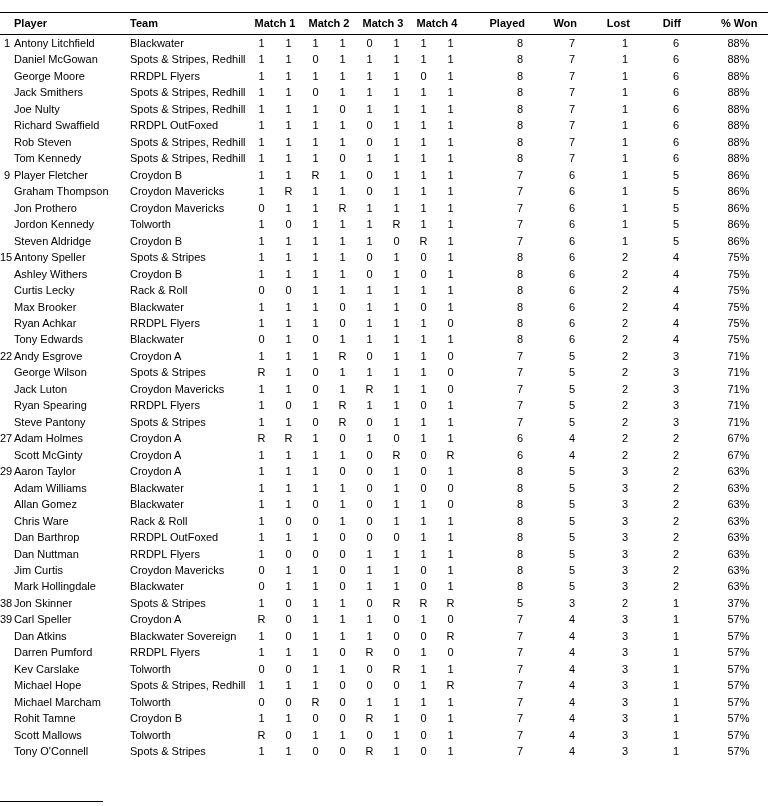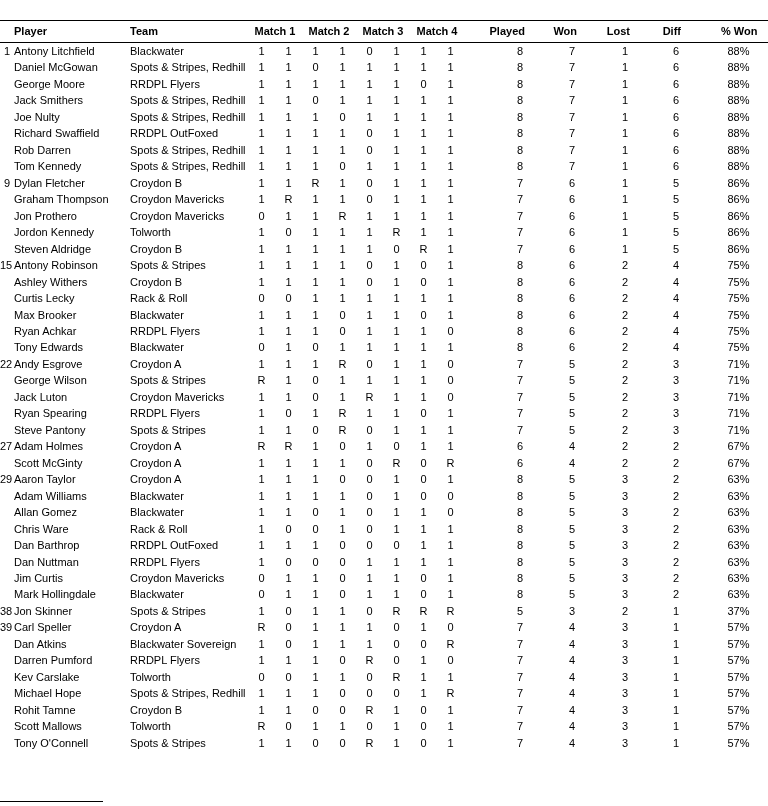--- a/index.html
+++ b/index.html
@@ -5,21 +5,21 @@
   html, body { margin: 0; padding: 0; }
   body {
     width: 768px; height: 806px;
     background: #ffffff;
     color: #000000;
     font-family: "Liberation Sans", "DejaVu Sans", sans-serif;
     font-size: 11px;
     position: relative;
     overflow: hidden;
   }
-  .sheet { padding-top: 20px; }
+  .sheet { padding-top: 12px; }
   table {
     border-collapse: collapse;
     table-layout: fixed;
     width: 768px;
     border-top: 1px solid #000;
     border-right: 1px solid #000;
   }
   th, td {
     padding: 0;
     white-space: nowrap;
@@ -193,21 +193,21 @@
           <td class="center match">1</td>
           <td class="center match">1</td>
           <td class="num">8</td>
           <td class="num">7</td>
           <td class="num">1</td>
           <td class="num">6</td>
           <td class="num pct">88%</td>
         </tr>
         <tr>
           <td class="rank"></td>
-          <td class="left player">Rob Darren</td>
+          <td class="left player">Rob Steven</td>
           <td class="left team">Spots &amp; Stripes, Redhill</td>
           <td class="center match">1</td>
           <td class="center match">1</td>
           <td class="center match">1</td>
           <td class="center match">1</td>
           <td class="center match">0</td>
           <td class="center match">1</td>
           <td class="center match">1</td>
           <td class="center match">1</td>
           <td class="num">8</td>
@@ -229,21 +229,21 @@
           <td class="center match">1</td>
           <td class="center match">1</td>
           <td class="num">8</td>
           <td class="num">7</td>
           <td class="num">1</td>
           <td class="num">6</td>
           <td class="num pct">88%</td>
         </tr>
         <tr>
           <td class="rank">9</td>
-          <td class="left player">Dylan Fletcher</td>
+          <td class="left player">Player Fletcher</td>
           <td class="left team">Croydon B</td>
           <td class="center match">1</td>
           <td class="center match">1</td>
           <td class="center match">R</td>
           <td class="center match">1</td>
           <td class="center match">0</td>
           <td class="center match">1</td>
           <td class="center match">1</td>
           <td class="center match">1</td>
           <td class="num">7</td>
@@ -319,21 +319,21 @@
           <td class="center match">R</td>
           <td class="center match">1</td>
           <td class="num">7</td>
           <td class="num">6</td>
           <td class="num">1</td>
           <td class="num">5</td>
           <td class="num pct">86%</td>
         </tr>
         <tr>
           <td class="rank">15</td>
-          <td class="left player">Antony Robinson</td>
+          <td class="left player">Antony Speller</td>
           <td class="left team">Spots &amp; Stripes</td>
           <td class="center match">1</td>
           <td class="center match">1</td>
           <td class="center match">1</td>
           <td class="center match">1</td>
           <td class="center match">0</td>
           <td class="center match">1</td>
           <td class="center match">0</td>
           <td class="center match">1</td>
           <td class="num">8</td>
@@ -797,20 +797,38 @@
           <td class="left player">Michael Hope</td>
           <td class="left team">Spots &amp; Stripes, Redhill</td>
           <td class="center match">1</td>
           <td class="center match">1</td>
           <td class="center match">1</td>
           <td class="center match">0</td>
           <td class="center match">0</td>
           <td class="center match">0</td>
           <td class="center match">1</td>
           <td class="center match">R</td>
+          <td class="num">7</td>
+          <td class="num">4</td>
+          <td class="num">3</td>
+          <td class="num">1</td>
+          <td class="num pct">57%</td>
+        </tr>
+        <tr>
+          <td class="rank"></td>
+          <td class="left player">Michael Marcham</td>
+          <td class="left team">Tolworth</td>
+          <td class="center match">0</td>
+          <td class="center match">0</td>
+          <td class="center match">R</td>
+          <td class="center match">0</td>
+          <td class="center match">1</td>
+          <td class="center match">1</td>
+          <td class="center match">1</td>
+          <td class="center match">1</td>
           <td class="num">7</td>
           <td class="num">4</td>
           <td class="num">3</td>
           <td class="num">1</td>
           <td class="num pct">57%</td>
         </tr>
         <tr>
           <td class="rank"></td>
           <td class="left player">Rohit Tamne</td>
           <td class="left team">Croydon B</td>

